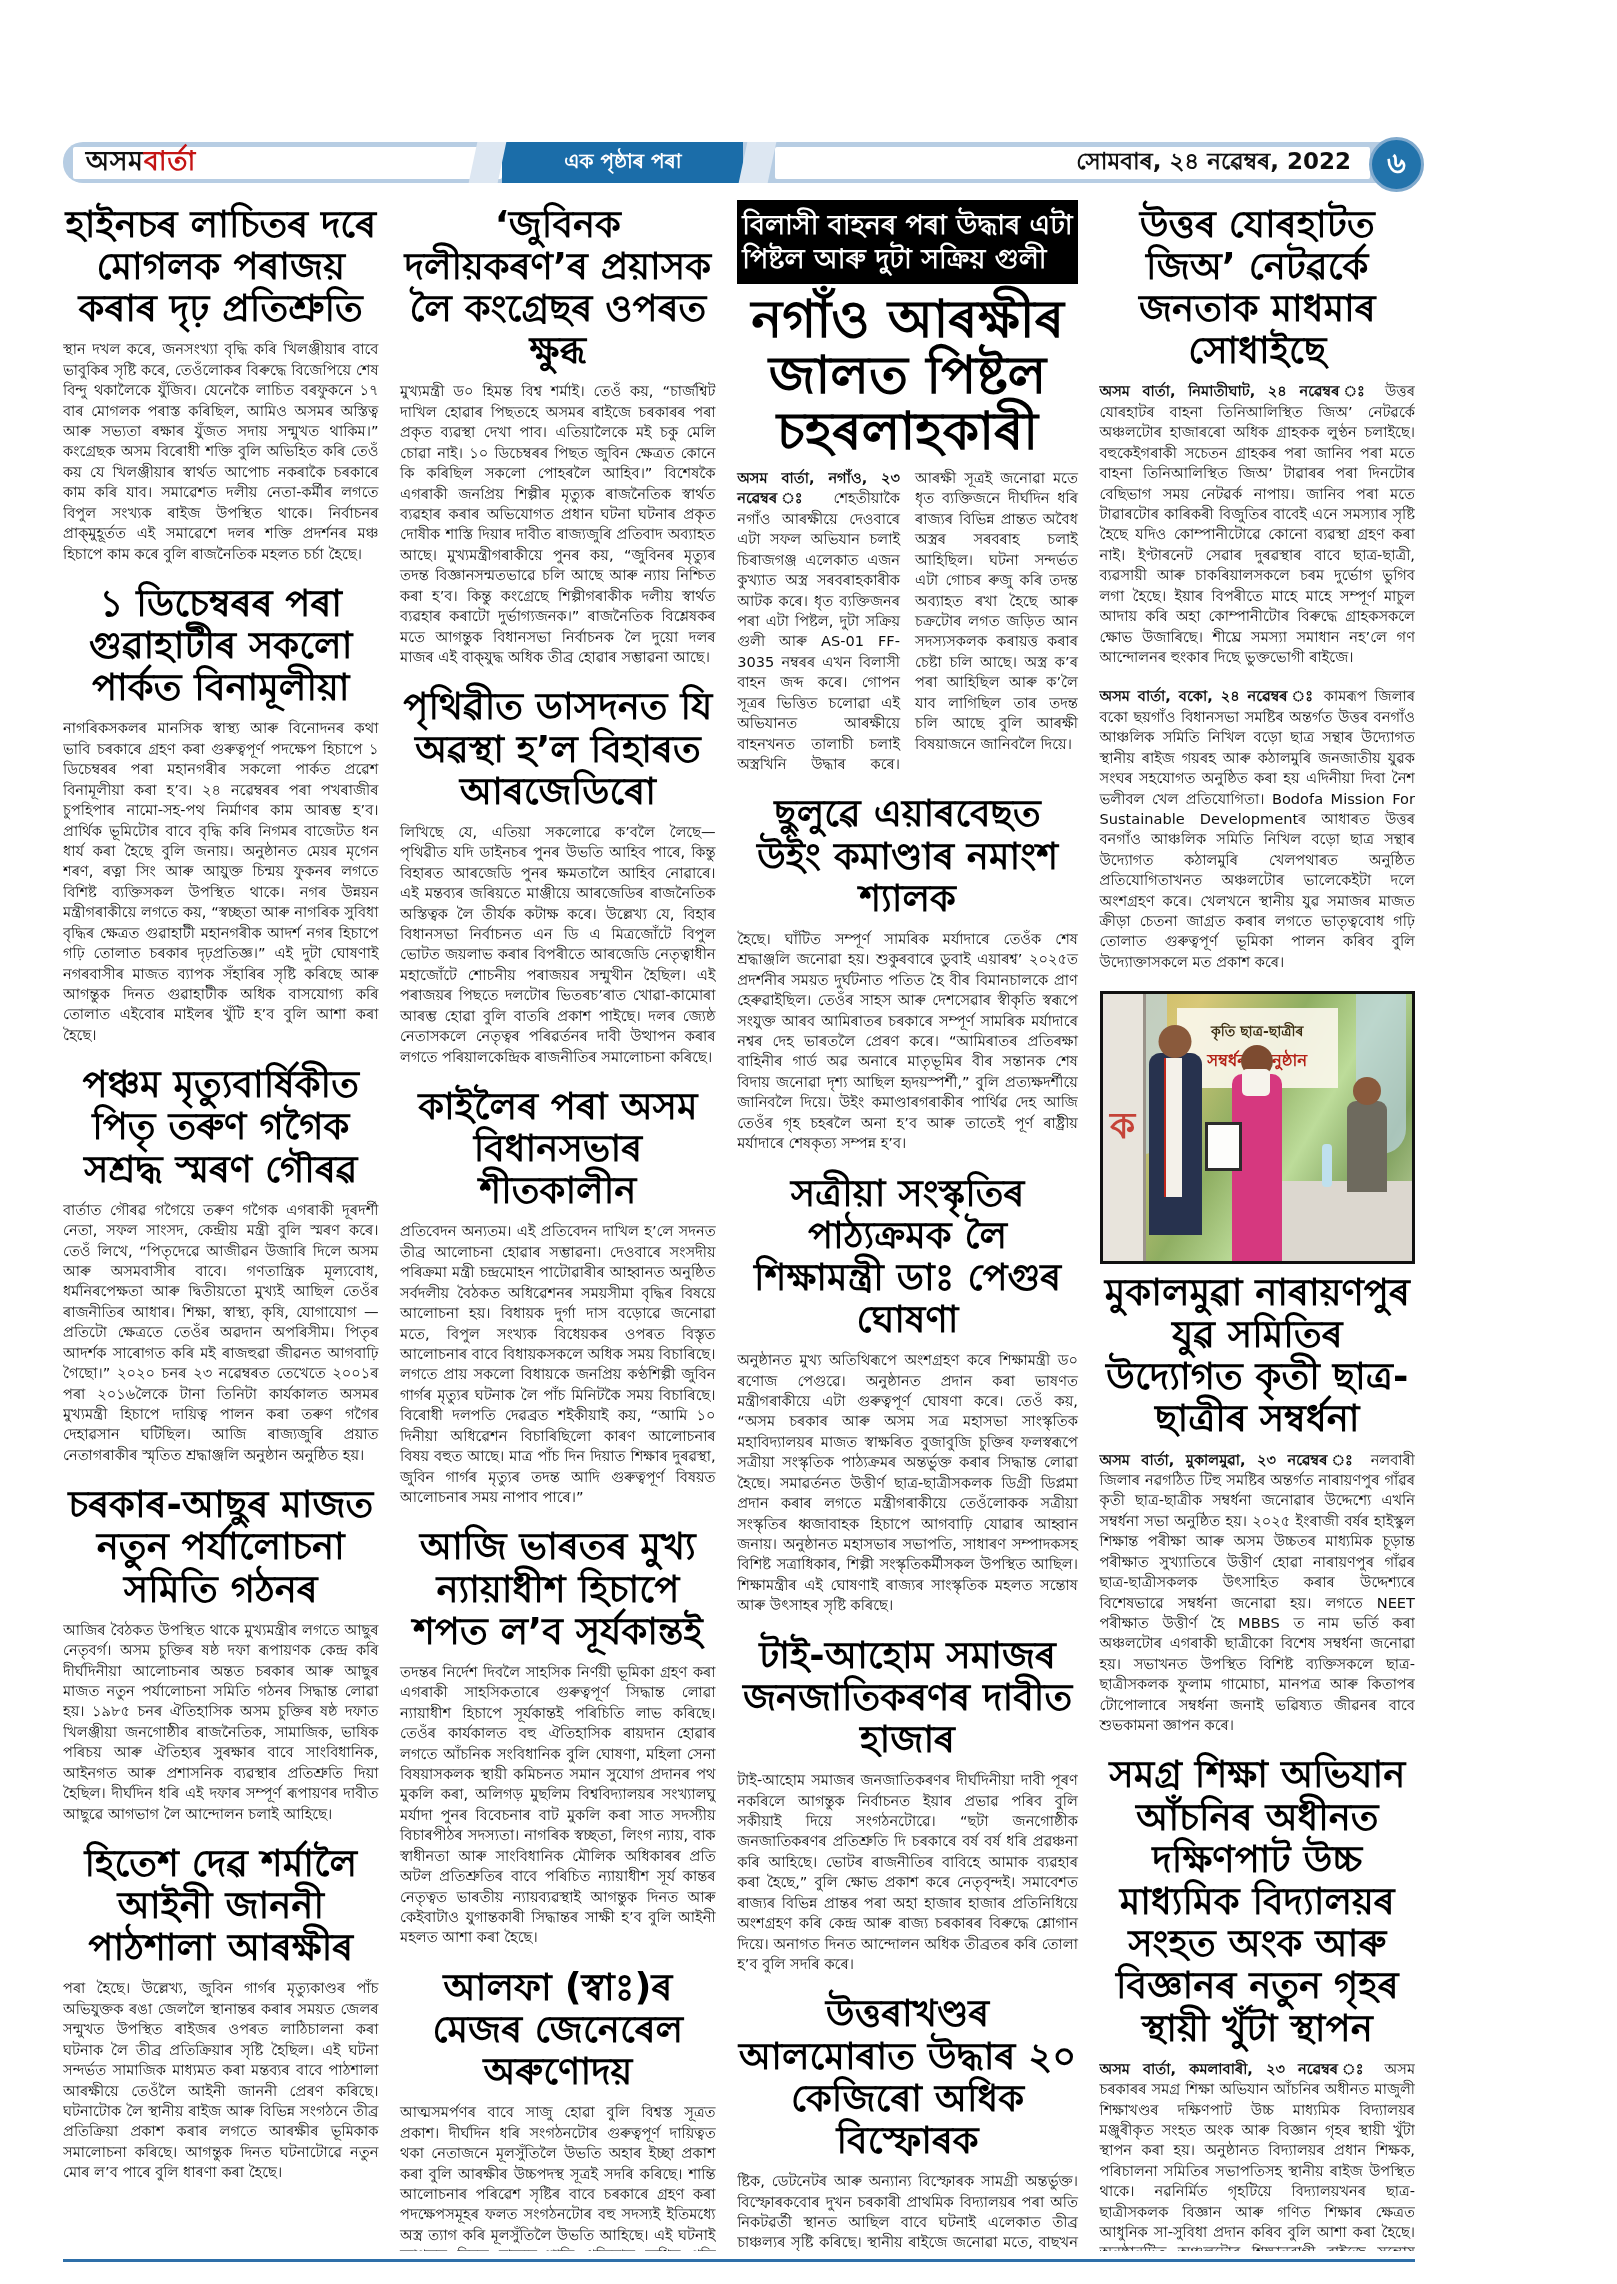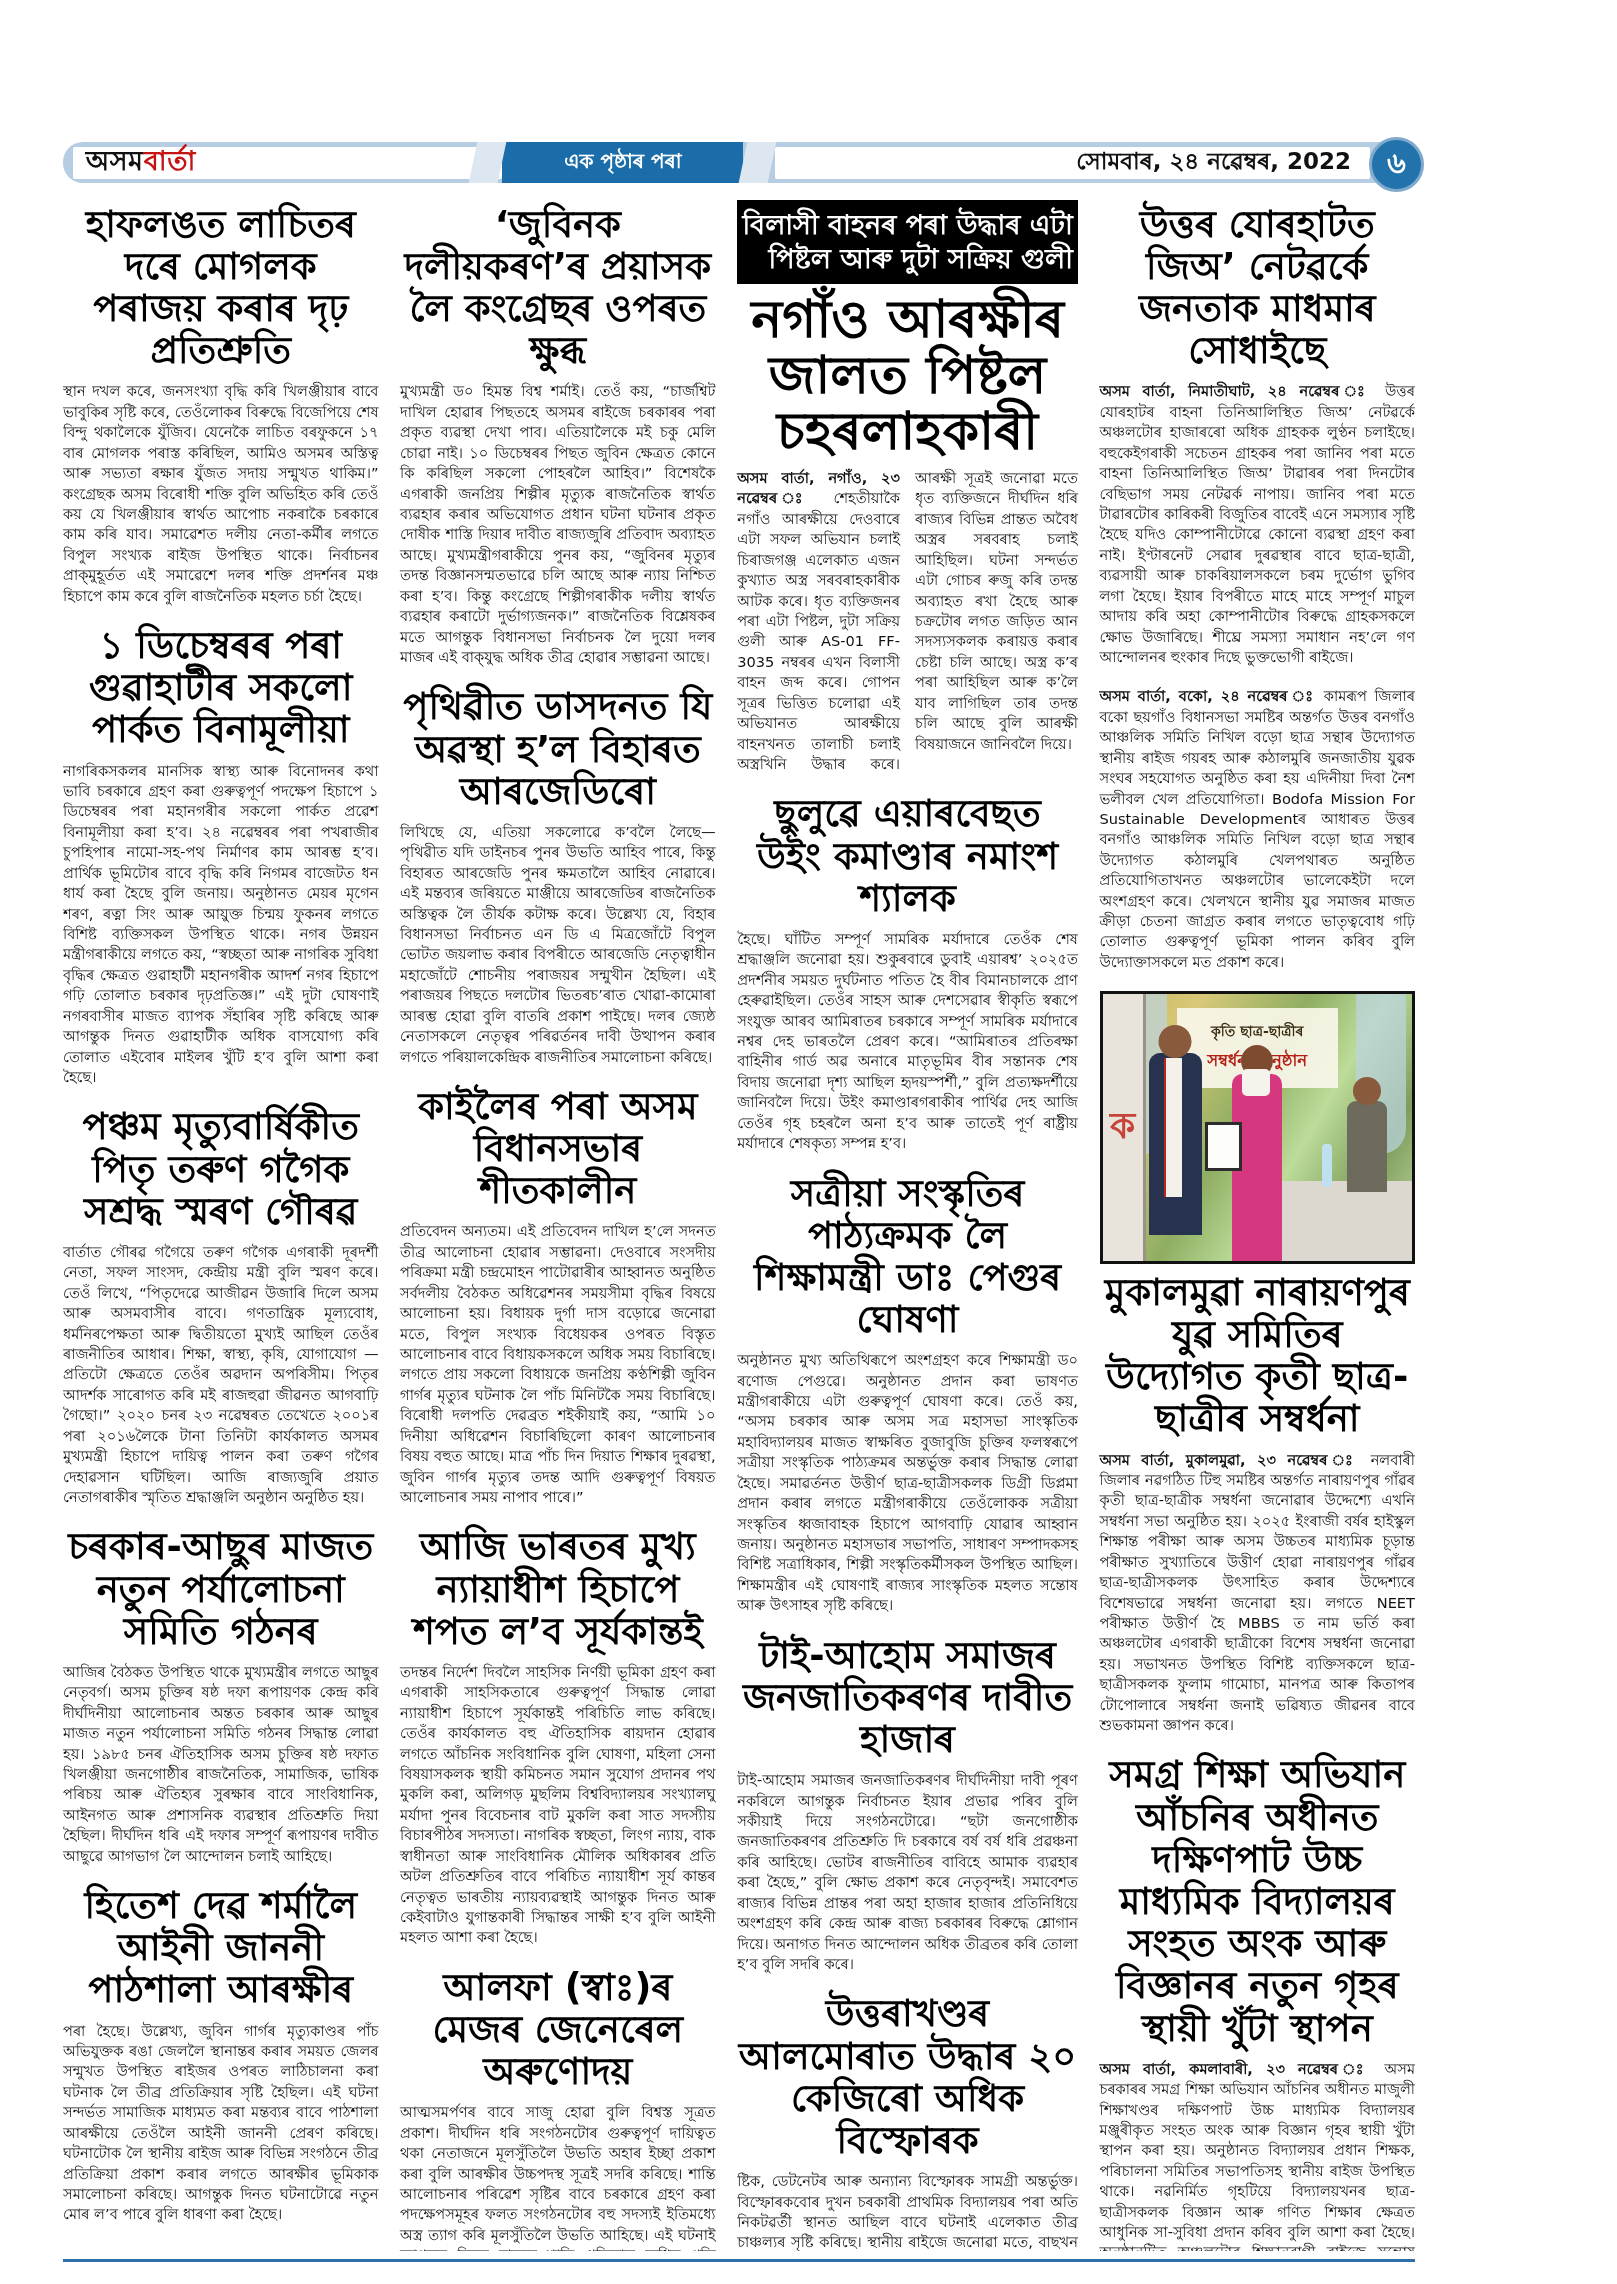--- a/index.html
+++ b/index.html
@@ -22,21 +22,21 @@
              padding-right:19px;font-size:23px;font-weight:bold;border-radius:1.9px;margin-right:44px;margin-left:32px;}
   .page-circle{position:absolute;right:-10px;top:-5px;width:49px;height:49px;border-radius:50%;
                background:#2273ab;border:3.2px solid #7fa9cd;color:#fff;font-size:29px;font-weight:bold;
                display:flex;align-items:center;justify-content:center;}
 
   
   .content{position:absolute;top:200px;left:63px;right:41px;bottom:33px;display:grid;
            grid-template-columns:1fr 1fr 1.08fr 1fr;column-gap:21.6px;overflow:hidden;}
   .col{min-width:0;}
   .article{margin-bottom:19px;}
-  .kicker{background:#000;color:#fff;text-align:right;font-weight:bold;font-size:27px;
+  .kicker{background:#000;color:#fff;text-align:left;font-weight:bold;font-size:27px;
           line-height:1.28;padding:7.6px 5px;margin-bottom:6.3px;}
   h2{margin:3.8px 0 9px 0;text-align:center;font-weight:bold;line-height:1.14;color:#000;}
   .h-lg{font-size:37px;}
   .h-xl{font-size:52px;line-height:1.08;}
   .body-text{font-size:14.6px;line-height:1.4;text-align:justify;margin:0;}
   .body-text b{font-weight:bold;}
   .two-col{column-count:2;column-gap:15px;}
   .rule-bottom{position:absolute;left:63px;right:41px;bottom:21.6px;height:3.2px;background:#2e6fa9;}
 
   
@@ -83,21 +83,21 @@
       <span>সোমবাৰ, ২৪ নৱেম্বৰ, 2022</span>
     </div>
     <div class="page-circle">
       <span>৬</span>
     </div>
   </div>
 
   <div class="content" id="content">
       <div class="col">
         <div class="article">
-          <h2 class="h-lg">হাফলঙত লাচিতৰ দৰে মোগলক পৰাজয় কৰাৰ দৃঢ় প্ৰতিশ্ৰুতি</h2>
+          <h2 class="h-lg">হাইনচৰ লাচিতৰ দৰে মোগলক পৰাজয় কৰাৰ দৃঢ় প্ৰতিশ্ৰুতি</h2>
           <p class="body-text"><span>স্থান দখল কৰে, জনসংখ্যা বৃদ্ধি কৰি খিলঞ্জীয়াৰ বাবে ভাবুকিৰ সৃষ্টি কৰে, তেওঁলোকৰ বিৰুদ্ধে বিজেপিয়ে শেষ বিন্দু থকালৈকে যুঁজিব। যেনেকৈ লাচিত বৰফুকনে ১৭ বাৰ মোগলক পৰাস্ত কৰিছিল, আমিও অসমৰ অস্তিত্ব আৰু সভ্যতা ৰক্ষাৰ যুঁজত সদায় সন্মুখত থাকিম।” কংগ্ৰেছক অসম বিৰোধী শক্তি বুলি অভিহিত কৰি তেওঁ কয় যে খিলঞ্জীয়াৰ স্বাৰ্থত আপোচ নকৰাকৈ চৰকাৰে কাম কৰি যাব। সমাৱেশত দলীয় নেতা-কৰ্মীৰ লগতে বিপুল সংখ্যক ৰাইজ উপস্থিত থাকে। নিৰ্বাচনৰ প্ৰাক্‌মুহূৰ্তত এই সমাৱেশে দলৰ শক্তি প্ৰদৰ্শনৰ মঞ্চ হিচাপে কাম কৰে বুলি ৰাজনৈতিক মহলত চৰ্চা হৈছে।</span></p>
         </div>
         <div class="article">
           <h2 class="h-lg">১ ডিচেম্বৰৰ পৰা গুৱাহাটীৰ সকলো পাৰ্কত বিনামূলীয়া</h2>
           <p class="body-text"><span>নাগৰিকসকলৰ মানসিক স্বাস্থ্য আৰু বিনোদনৰ কথা ভাবি চৰকাৰে গ্ৰহণ কৰা গুৰুত্বপূৰ্ণ পদক্ষেপ হিচাপে ১ ডিচেম্বৰৰ পৰা মহানগৰীৰ সকলো পাৰ্কত প্ৰৱেশ বিনামূলীয়া কৰা হ’ব। ২৪ নৱেম্বৰৰ পৰা পখৰাজীৰ চুপহিপাৰ নামো-সহ-পথ নিৰ্মাণৰ কাম আৰম্ভ হ’ব। প্ৰাৰ্থিক ভূমিটোৰ বাবে বৃদ্ধি কৰি নিগমৰ বাজেটত ধন ধাৰ্য কৰা হৈছে বুলি জনায়। অনুষ্ঠানত মেয়ৰ মৃগেন শৰণ, ৰত্না সিং আৰু আয়ুক্ত চিন্ময় ফুকনৰ লগতে বিশিষ্ট ব্যক্তিসকল উপস্থিত থাকে। নগৰ উন্নয়ন মন্ত্ৰীগৰাকীয়ে লগতে কয়, “স্বচ্ছতা আৰু নাগৰিক সুবিধা বৃদ্ধিৰ ক্ষেত্ৰত গুৱাহাটী মহানগৰীক আদৰ্শ নগৰ হিচাপে গঢ়ি তোলাত চৰকাৰ দৃঢ়প্ৰতিজ্ঞ।” এই দুটা ঘোষণাই নগৰবাসীৰ মাজত ব্যাপক সঁহাৰিৰ সৃষ্টি কৰিছে আৰু আগন্তুক দিনত গুৱাহাটীক অধিক বাসযোগ্য কৰি তোলাত এইবোৰ মাইলৰ খুঁটি হ’ব বুলি আশা কৰা হৈছে।</span></p>
         </div>
         <div class="article">
           <h2 class="h-lg">পঞ্চম মৃত্যুবাৰ্ষিকীত পিতৃ তৰুণ গগৈক সশ্ৰদ্ধ স্মৰণ গৌৰৱ</h2>
           <p class="body-text"><span>বাৰ্তাত গৌৰৱ গগৈয়ে তৰুণ গগৈক এগৰাকী দূৰদৰ্শী নেতা, সফল সাংসদ, কেন্দ্ৰীয় মন্ত্ৰী বুলি স্মৰণ কৰে। তেওঁ লিখে, “পিতৃদেৱে আজীৱন উজাৰি দিলে অসম আৰু অসমবাসীৰ বাবে। গণতান্ত্ৰিক মূল্যবোধ, ধৰ্মনিৰপেক্ষতা আৰু দ্বিতীয়তো মুখ্যই আছিল তেওঁৰ ৰাজনীতিৰ আধাৰ। শিক্ষা, স্বাস্থ্য, কৃষি, যোগাযোগ — প্ৰতিটো ক্ষেত্ৰতে তেওঁৰ অৱদান অপৰিসীম। পিতৃৰ আদৰ্শক সাৰোগত কৰি মই ৰাজহুৱা জীৱনত আগবাঢ়ি গৈছো।” ২০২০ চনৰ ২৩ নৱেম্বৰত তেখেতে ২০০১ৰ পৰা ২০১৬লৈকে টানা তিনিটা কাৰ্যকালত অসমৰ মুখ্যমন্ত্ৰী হিচাপে দায়িত্ব পালন কৰা তৰুণ গগৈৰ দেহাৱসান ঘটিছিল। আজি ৰাজ্যজুৰি প্ৰয়াত নেতাগৰাকীৰ স্মৃতিত শ্ৰদ্ধাঞ্জলি অনুষ্ঠান অনুষ্ঠিত হয়।</span></p>
         </div>

